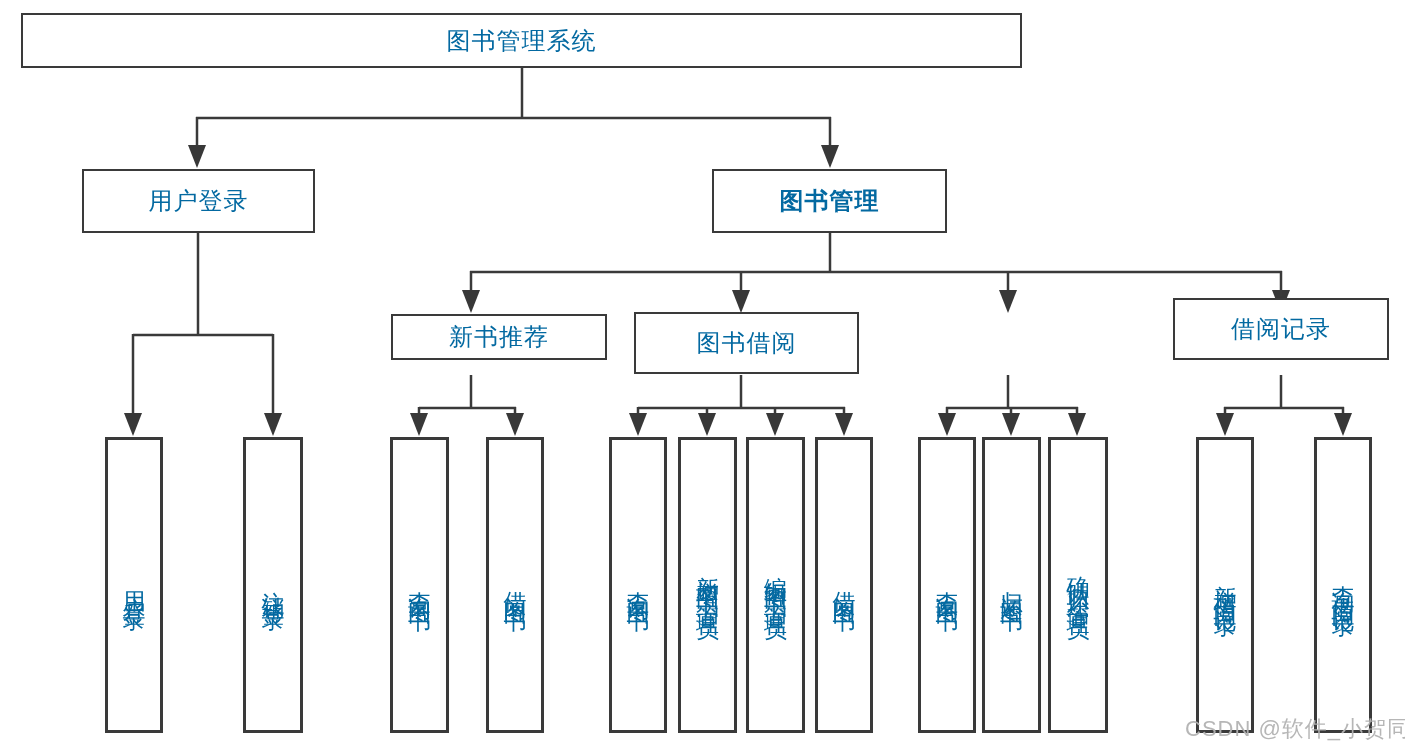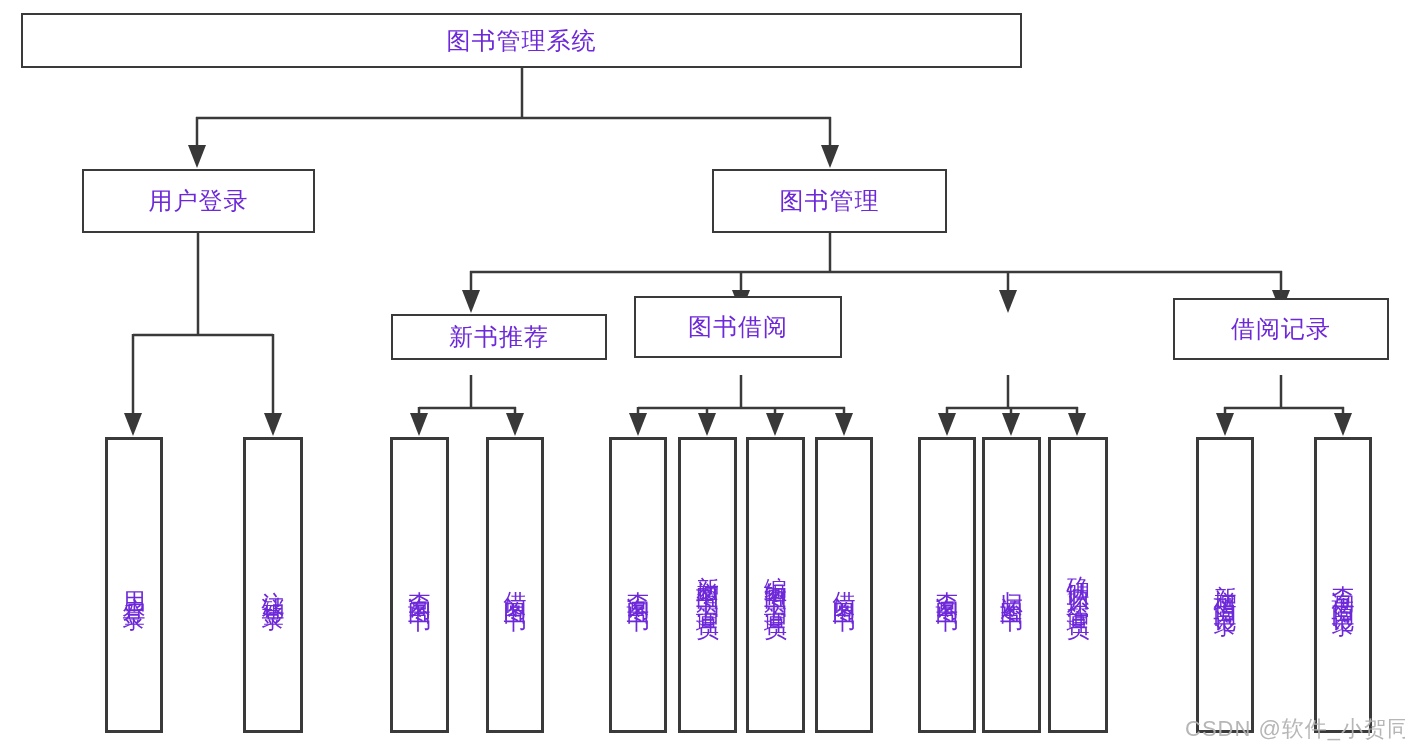--- a/index.html
+++ b/index.html
@@ -19,21 +19,21 @@
     left: 0; top: 0;
     width: 1405px; height: 747px;
     z-index: 1;
   }
   .connectors line { stroke: #3a3a3a; stroke-width: 2.5; }
   .connectors polygon { fill: #383838; }
   .node {
     position: absolute;
     background: #ffffff;
     border: 2px solid #3a3a3a;
-    color: #6d28d9;
+    color: #0369a1;
     display: flex;
     align-items: center;
     justify-content: center;
     font-size: 24px;
     letter-spacing: 1px;
     z-index: 2;
     text-align: center;
   }
   .node.v {
     border-width: 3px;
@@ -117,24 +117,24 @@
     <line x1="1224" y1="408" x2="1344" y2="408"></line>
     <line x1="1225" y1="407" x2="1225" y2="419"></line>
     <polygon points="1225,436 1216,413 1234,413"></polygon>
     <line x1="1343" y1="407" x2="1343" y2="419"></line>
     <polygon points="1343,436 1334,413 1352,413"></polygon>
   </svg>
 
   <div class="node" style="left:21px; top:13px; width:1001px; height:55px;">图书管理系统</div>
 
   <div class="node" style="left:82px; top:169px; width:233px; height:64px;">用户登录</div>
-  <div class="node" style="left:712px; top:169px; width:235px; height:64px;">图书管理</div>
+  <div class="node" style="left:712px; top:169px; width:235px; height:64px;font-weight:bold;">图书管理</div>
 
   <div class="node" style="left:363px; top:314px; width:216px; height:46px;margin-left:28px;">新书推荐</div>
-  <div class="node" style="left:634px; top:296px; width:208px; height:62px;">图书借阅</div>
+  <div class="node" style="left:634px; top:312px; width:225px; height:62px;">图书借阅</div>
   <div class="node" style="left:1173px; top:298px; width:216px; height:62px;">借阅记录</div>
 
   <div class="node v" style="left:105px; top:437px; width:58px; height:296px;">用户登录</div>
   <div class="node v" style="left:243px; top:437px; width:60px; height:296px;">注销登录</div>
 
   <div class="node v" style="left:390px; top:437px; width:59px; height:296px;">查询图书</div>
   <div class="node v" style="left:486px; top:437px; width:58px; height:296px;">借阅图书</div>
 
   <div class="node v" style="left:609px; top:437px; width:58px; height:296px;">查询图书</div>
   <div class="node v" style="left:678px; top:437px; width:59px; height:296px;">新增图书（管理员）</div>

